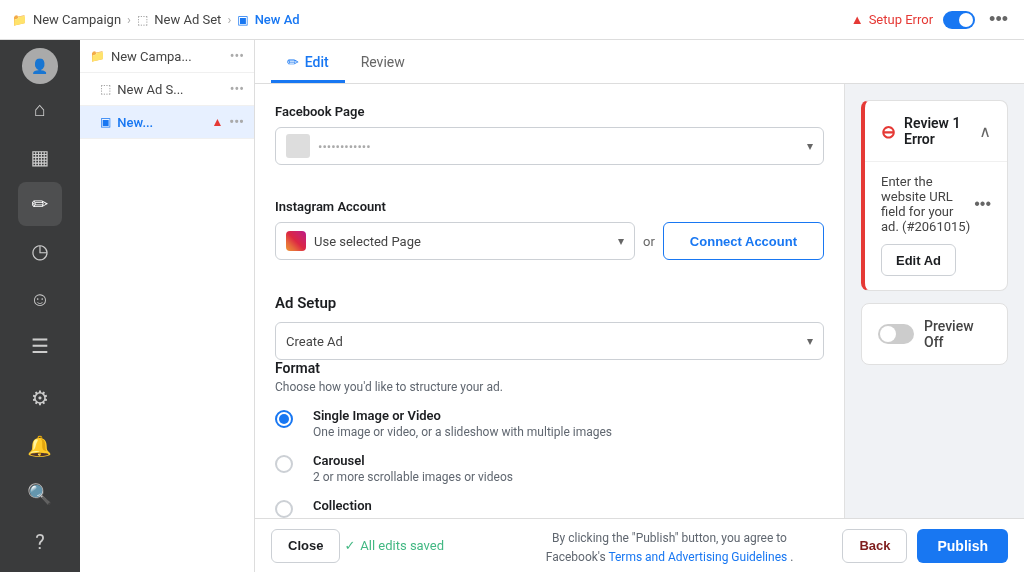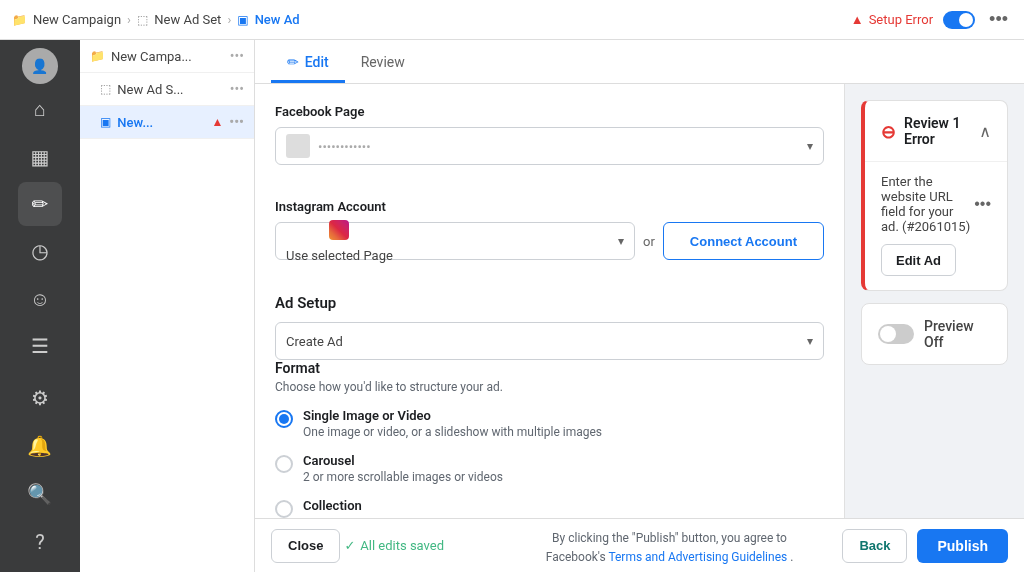--- a/index.html
+++ b/index.html
@@ -70,21 +70,21 @@
     .ig-icon { width: 20px; height: 20px; background: linear-gradient(45deg, #f09433, #e6683c, #dc2743, #cc2366, #bc1888); border-radius: 4px; flex-shrink: 0; }
     .or-text { font-size: 13px; color: #666; }
     .connect-btn { height: 38px; padding: 0 26px; border: 1px solid #1877f2; border-radius: 6px; background: #fff; color: #1877f2; font-size: 13px; font-weight: 600; cursor: pointer; white-space: nowrap; }
 
     
     .ad-setup-section { margin-top: 10px; }
     .ad-setup-dropdown { width: 100%; height: 38px; border: 1px solid #ccd0d5; border-radius: 6px; padding: 0 10px; font-size: 13px; background: #fff; display: flex; align-items: center; justify-content: space-between; cursor: pointer; margin-bottom: 0; }
 
     .format-title { font-size: 14px; font-weight: 600; color: #1c1e21; margin-bottom: 4px; }
     .format-subtitle { font-size: 12px; color: #606770; margin-bottom: 14px; }
-    .format-option { display: flex; align-items: flex-start; gap: 10px; margin-bottom: 14px; }
+    .format-option { display: flex; align-items: flex-start; gap: 20px; margin-bottom: 14px; }
     .radio-outer { width: 18px; height: 18px; border: 2px solid #ccd0d5; border-radius: 50%; flex-shrink: 0; margin-top: 2px; display: flex; align-items: center; justify-content: center; }
     .radio-outer.selected { border-color: #1877f2; }
     .radio-inner { width: 10px; height: 10px; border-radius: 50%; background: #1877f2; }
     .format-name { font-size: 13px; font-weight: 600; color: #1c1e21; }
     .format-desc { font-size: 12px; color: #606770; margin-top: 2px; }
 
     
     .right-panel { flex: 1; background: #f0f2f5; overflow-y: auto; padding: 16px; }
 
     
@@ -105,21 +105,21 @@
     .preview-label { font-size: 14px; color: #444; font-weight: 500; }
 
     
     .bottom-bar { height: 54px; background: #fff; border-top: 1px solid #ddd; display: flex; align-items: center; padding: 0 16px; flex-shrink: 0; }
     .bottom-bar-left { display: flex; align-items: center; gap: 4px; flex: 1; }
     .close-btn { height: 34px; padding: 0 16px; border: 1px solid #ccd0d5; border-radius: 6px; background: #fff; color: #1c1e21; font-size: 13px; font-weight: 600; cursor: pointer; }
     .saved-status { font-size: 13px; color: #42b883; display: flex; align-items: center; gap: 5px; }
     .bottom-bar-right { display: flex; align-items: center; gap: 10px; }
     .terms-text { font-size: 12px; color: #606770; }
     .terms-text a { color: #1877f2; text-decoration: none; }
-    .back-btn { height: 34px; padding: 0 16px; border: 1px solid #ccd0d5; border-radius: 6px; background: #fff; color: #0f766e; font-size: 13px; font-weight: 600; cursor: pointer; margin-left: 40px; }
+    .back-btn { height: 34px; padding: 0 16px; border: 1px solid #ccd0d5; border-radius: 6px; background: #fff; color: #7f1d1d; font-size: 13px; font-weight: 600; cursor: pointer; margin-left: 40px; }
     .publish-btn { height: 34px; padding: 0 20px; border: none; border-radius: 6px; background: #1877f2; color: #fff; font-size: 14px; font-weight: 700; cursor: pointer; }
   </style>
 </head>
 <body>
 
 <div class="top-bar">
   <div class="breadcrumb">
     <span class="folder-icon">📁</span>
     <span>New Campaign</span>
     <span class="sep">›</span>
@@ -203,21 +203,21 @@
               <span style="color:#aaa; font-size:13px;">••••••••••••</span>
             </div>
             <span class="select-arrow">▾</span>
           </div>
         </div>
 
         <div class="form-group">
           <div class="form-label">Instagram Account</div>
           <div class="instagram-row">
             <div class="instagram-select">
-              <div style="display:flex;align-items:center;gap:8px;flex-direction:column;">
+              <div style="display:flex;align-items:center;gap:8px;">
                 <div class="ig-icon"></div>
                 <span style="font-size:13px;color:#444;">Use selected Page</span>
               </div>
               <span class="select-arrow">▾</span>
             </div>
             <span class="or-text">or</span>
             <button class="connect-btn">Connect Account</button>
           </div>
         </div>
 

